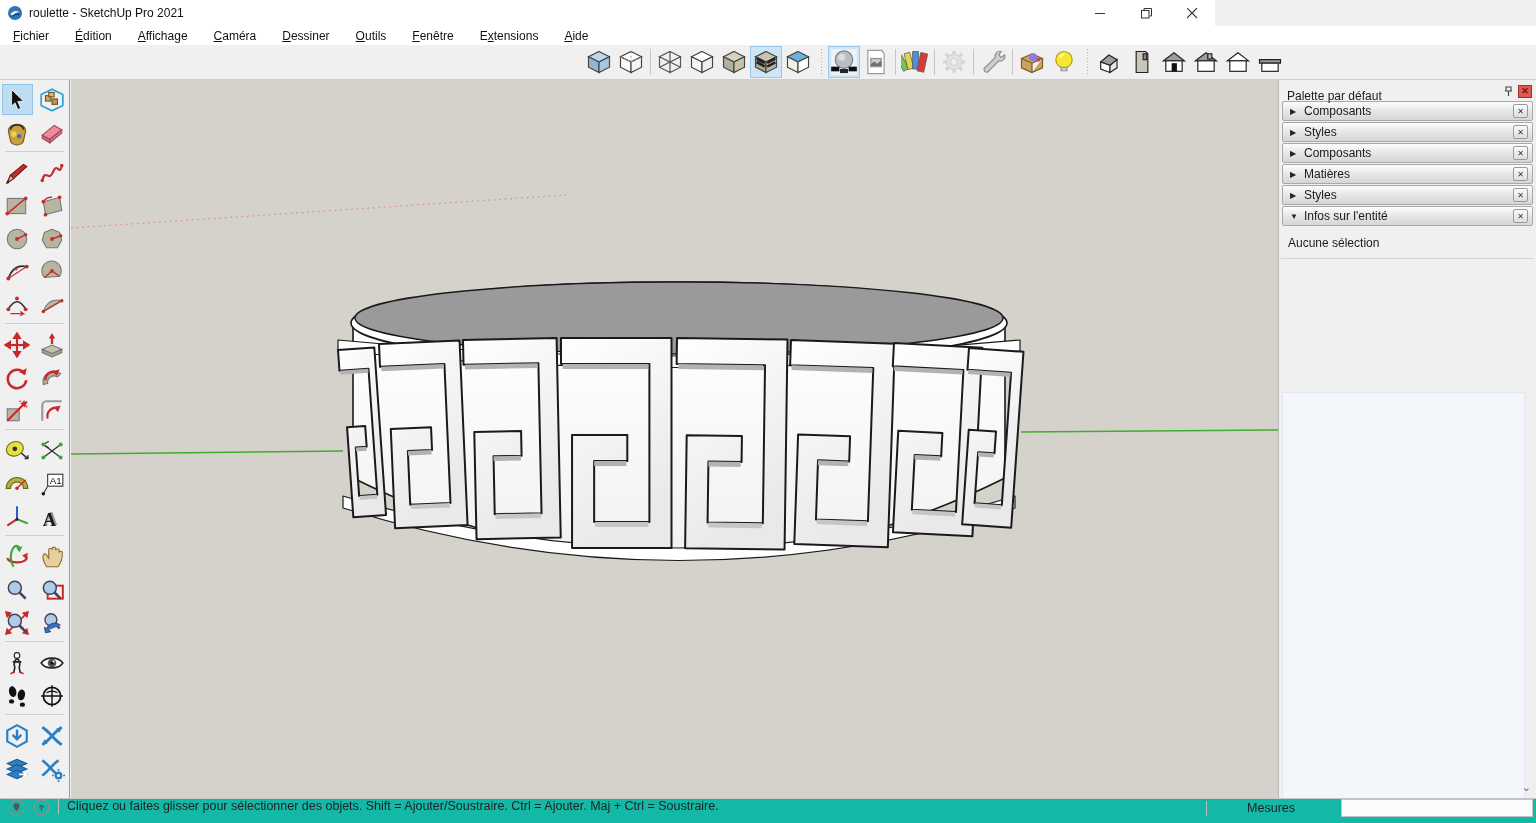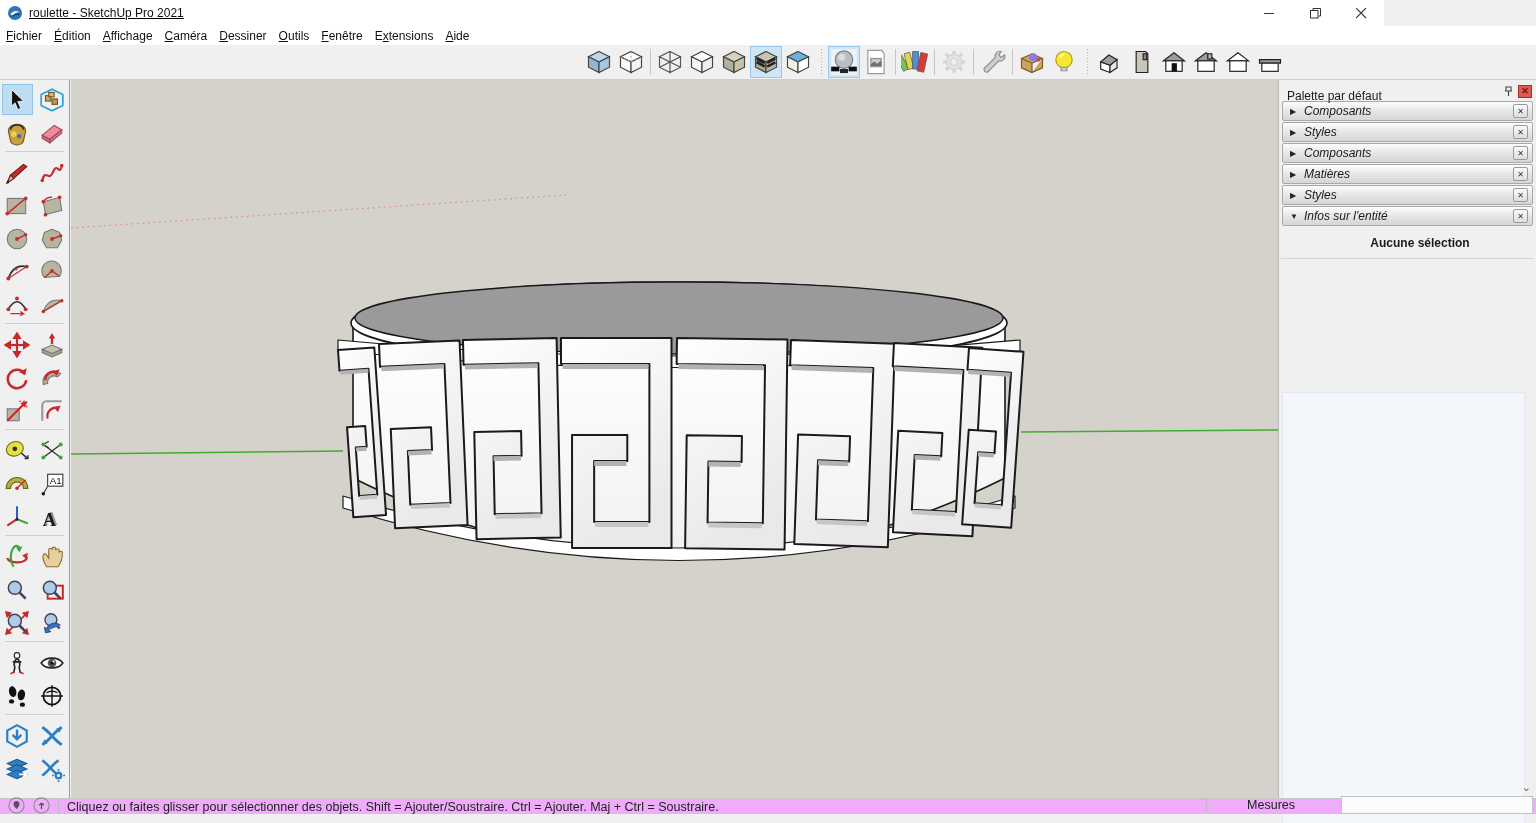--- a/index.html
+++ b/index.html
@@ -1,30 +1,30 @@
 <!DOCTYPE html>
 <html><head>
 <meta charset="utf-8">
 <style>
   * { margin:0; padding:0; box-sizing:border-box; }
   html,body { width:1536px; height:823px; overflow:hidden;
     font-family:"Liberation Sans", sans-serif; background:#f0f0f0; }
   
-  #titlebar { position:absolute; left:0; top:0; width:1384px; height:26px;
-    background:#ffffff; display:flex; align-items:center;text-decoration:underline; }
+  #titlebar { position:absolute; left:0; top:0; width:1215px; height:26px;
+    background:#ffffff; display:flex; align-items:center; }
   #app-icon { width:16px; height:16px; margin:0 6px 0 7px; }
   #title-text { font-size:12px; color:#111; }
   #win-btns { margin-left:auto; display:flex; height:26px; }
   .win-btn { width:46px; height:26px; display:flex; align-items:center; justify-content:center;
     color:#333; font-size:12px; }
   .win-btn svg { display:block; }
   
   #menubar { position:absolute; left:0; top:26px; width:1536px; height:19px;
     background:#ffffff; display:flex; align-items:center; font-size:12px; color:#111; }
-  .menu-item { padding:2px 6px; cursor:default; }
+  .menu-item { padding:2px 13px; cursor:default; }
   .menu-item u { text-decoration:underline; }
   
   #toolbar { position:absolute; left:0; top:45px; width:1536px; height:35px;
     background:#f0f0f0; border-bottom:1px solid #cfcfcf; display:flex; align-items:center;
     padding-left:583px; }
   .tbtn { width:32px; height:32px; display:flex; align-items:center; justify-content:center;
     border:1px solid transparent; }
   .tbtn.selected { background:#cde6f7; border:1px solid #9ac9ee; }
   .tbtn svg { width:28px; height:28px; display:block; }
   .tb-sep { width:1px; height:26px; background:#c6c6c6; margin:0 3px; }
@@ -49,32 +49,32 @@
     background:#f0f0f0; border-left:1px solid #b8b8b8; font-size:12px; color:#1a1a1a; }
   #panel-header { height:20px; display:flex; align-items:center; padding:2px 4px 0 8px; }
   #panel-title { flex:1;margin-top:10px; }
   .ph-btn { width:14px; height:13px; display:flex; align-items:center; justify-content:center; margin-left:3px; }
   #panel-close { background:#dd5a52; border:1px solid #a03028; color:#6d120c;
     font-size:9px; font-weight:bold; line-height:1; }
   .sec { height:20px; margin:1px 3px 0 3px; border:1px solid #a8a8a8; border-radius:2px;
     background:linear-gradient(#fdfdfd,#e6e6e6 50%,#d6d6d6); display:flex; align-items:center;
     padding:0 4px 0 7px; }
   .sec-arrow { font-size:8px; width:14px; color:#222; }
-  .sec-label { flex:1;font-style:italic; }
+  .sec-label { flex:1; }
   .sec-close { width:15px; height:14px; border:1px solid #9a9a9a; border-radius:2px;
     background:linear-gradient(#fbfbfb,#dedede); font-size:8px; color:#333;
     display:flex; align-items:center; justify-content:center; }
-  #no-selection { font-weight:bold; padding:10px 0 8px 25px;text-align:center; }
+  #no-selection { font-weight:normal; padding:10px 0 8px 9px; }
   #entity-divider { height:1px; background:#d4d4d4; margin:0 2px; }
   #entity-body { position:absolute; left:3px; top:312px; width:243px; height:474px;
     background:#f3f6fb; border:1px solid #e3e8f0; }
   #panel-scroll-down { position:absolute; right:5px; bottom:4px; color:#666; font-size:11px; }
   
-  #statusbar { position:absolute; left:0; top:798px; width:1536px; height:16px;
-    background:#f0abfc; border-top:1px solid #c6c6c6; display:flex; align-items:flex-end;
+  #statusbar { position:absolute; left:0; top:798px; width:1536px; height:25px;
+    background:#14b8a6; border-top:1px solid #c6c6c6; display:flex; align-items:flex-start;
     font-size:12.5px; color:#222; }
   .status-icon { width:17px; height:17px; margin-left:8px; }
   .s-sep { width:1px; height:15px; background:#bbb; margin:0 8px; }
   #hint { white-space:nowrap; }
   #measures-box { margin-left:auto; display:flex; align-items:center;gap:32px; }
   #measures-label { margin-right:14px; }
   #measures-input { width:192px; height:18px; border:1px solid #c2c2c2; background:#fbfbfb;
     font-family:"Liberation Sans",sans-serif; font-size:12px; padding:0 4px; margin-right:3px; }
 </style>
 </head>

